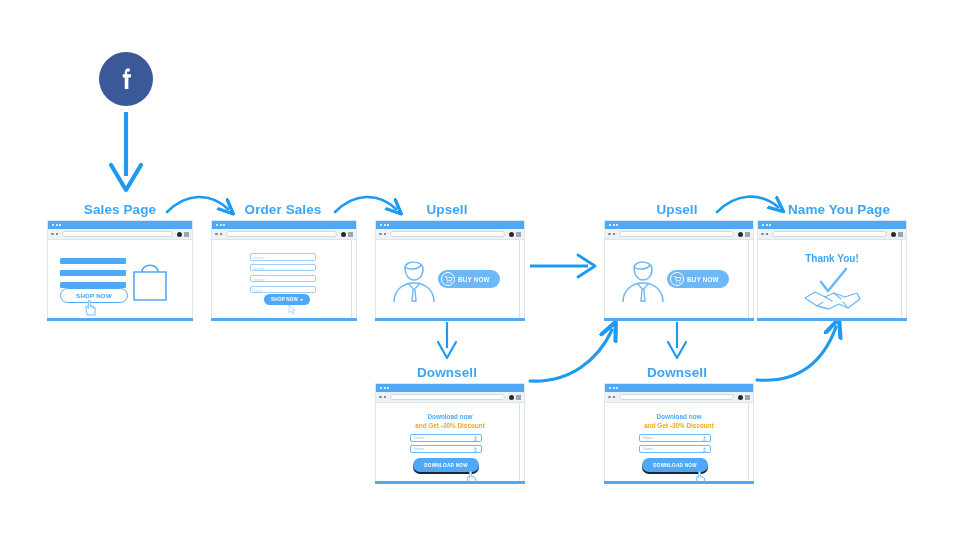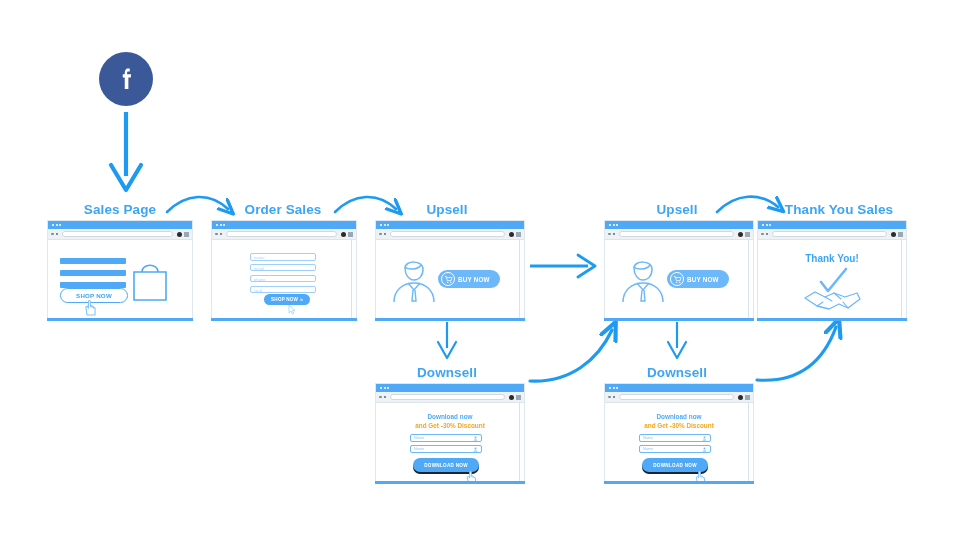--- a/index.html
+++ b/index.html
@@ -171,21 +171,21 @@
   <div class="fb-badge" style="left:99px; top:52px;">
     <svg viewBox="0 0 24 24" aria-hidden="true">
       <path fill="#ffffff" d="M15.1 8.2h-2.2V6.8c0-.6.4-.8.7-.8h1.4V3.6h-2C12.3 3.6 11 4.9 11 7v1.2H9.4v2.5H11V20h2.9v-9.3h1.9l.3-2.5z"></path>
     </svg>
   </div>
 
   <div class="node-label" style="left:120px; top:202px;">Sales Page</div>
   <div class="node-label" style="left:283px; top:202px;">Order Sales</div>
   <div class="node-label" style="left:447px; top:202px;">Upsell</div>
   <div class="node-label" style="left:677px; top:202px;">Upsell</div>
-  <div class="node-label" style="left:839px; top:202px;">Thank You Sales</div>
+  <div class="node-label" style="left:839px; top:202px;">Name You Page</div>
   <div class="node-label" style="left:447px; top:365px;">Downsell</div>
   <div class="node-label" style="left:677px; top:365px;">Downsell</div>
 
   <div class="win" style="left:47px; top:220px;">
     <div class="win-frame">
       <div class="win-titlebar">
         <i></i>
           <i></i>
           <i></i>
       </div>

